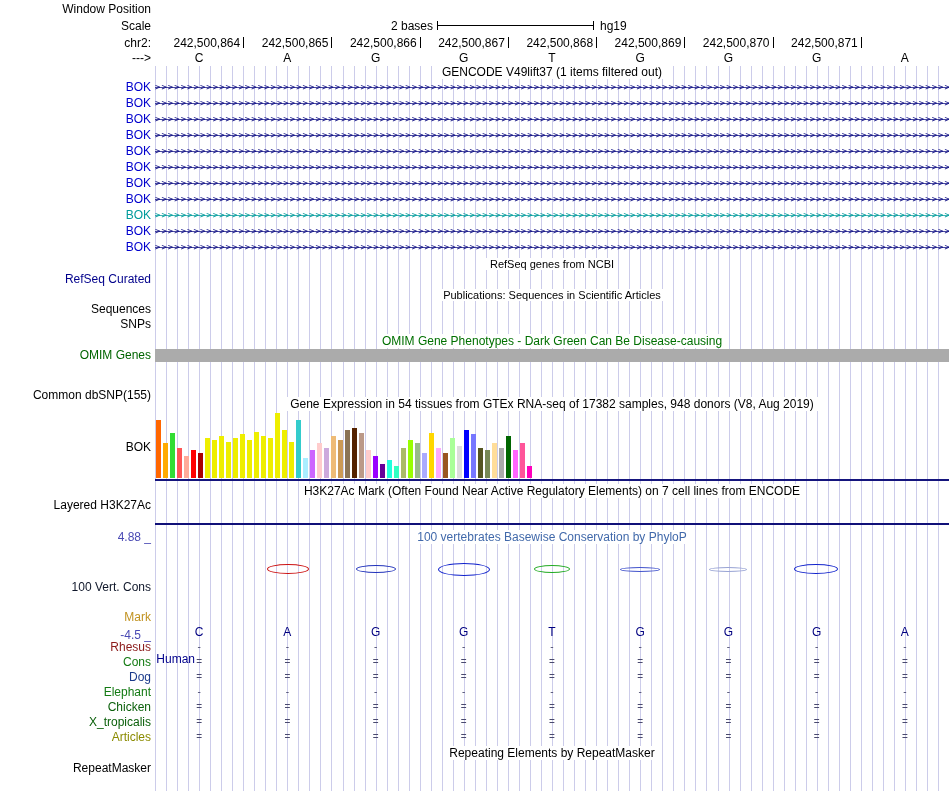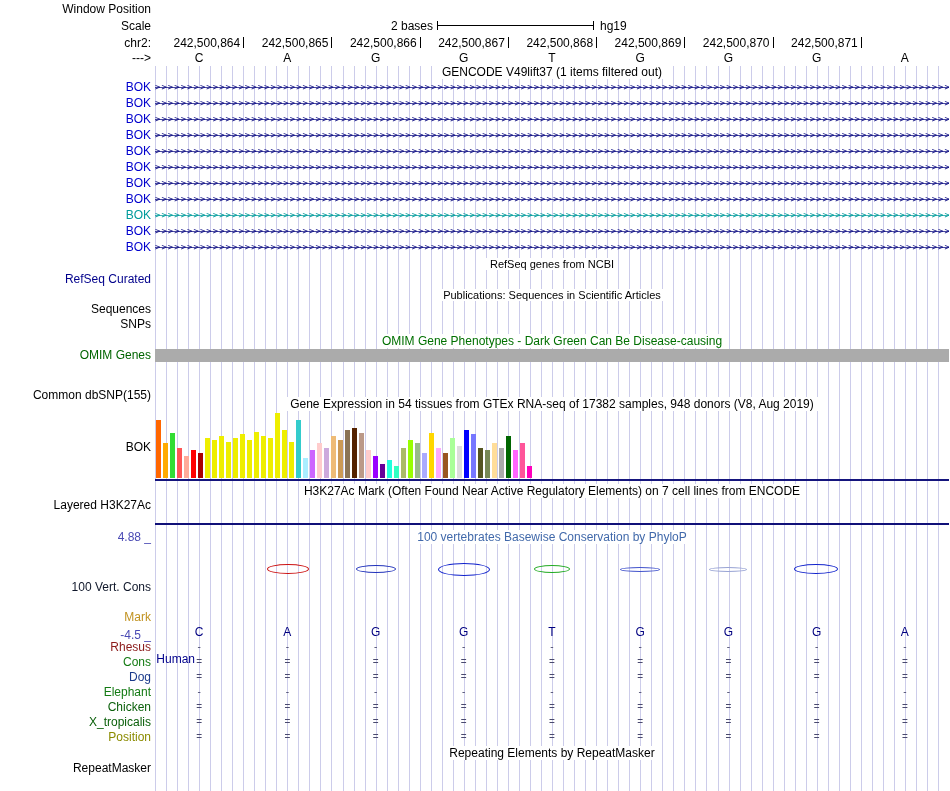--- a/index.html
+++ b/index.html
@@ -73,21 +73,21 @@
       <div class="lbl" style="top: 580px; color: #0f172a;">100 Vert. Cons</div>
       <div class="lbl" style="top: 580px; color: rgb(74, 74, 180); margin-top: 48px;">-4.5 _</div>
       <div class="lbl" style="top: 610px; color: rgb(193, 146, 32);">Mark</div>
       <div class="lbl" style="top: 652px; color: rgb(0, 0, 139); margin-left: 44px;">Human</div>
       <div class="lbl" style="top: 640px; color: rgb(139, 26, 26);">Rhesus</div>
       <div class="lbl" style="top: 655px; color: rgb(19, 122, 19);">Cons</div>
       <div class="lbl" style="top: 670px; color: rgb(26, 58, 139);">Dog</div>
       <div class="lbl" style="top: 685px; color: rgb(19, 122, 19);">Elephant</div>
       <div class="lbl" style="top: 700px; color: rgb(11, 96, 11);">Chicken</div>
       <div class="lbl" style="top: 715px; color: rgb(11, 96, 11);">X_tropicalis</div>
-      <div class="lbl" style="top: 730px; color: rgb(139, 139, 0);">Position</div>
+      <div class="lbl" style="top: 730px; color: rgb(139, 139, 0);">Articles</div>
       <div class="lbl" style="top: 761px; color: rgb(0, 0, 0);">RepeatMasker</div>
     </div>
   <div id="ruler">
       <div class="posnum" style="left: 156.222px;">242,500,864</div>
       <div class="postick" style="left: 243.222px;"></div>
       <div class="posnum" style="left: 244.444px;">242,500,865</div>
       <div class="postick" style="left: 331.444px;"></div>
       <div class="posnum" style="left: 332.667px;">242,500,866</div>
       <div class="postick" style="left: 419.667px;"></div>
       <div class="posnum" style="left: 420.889px;">242,500,867</div>

